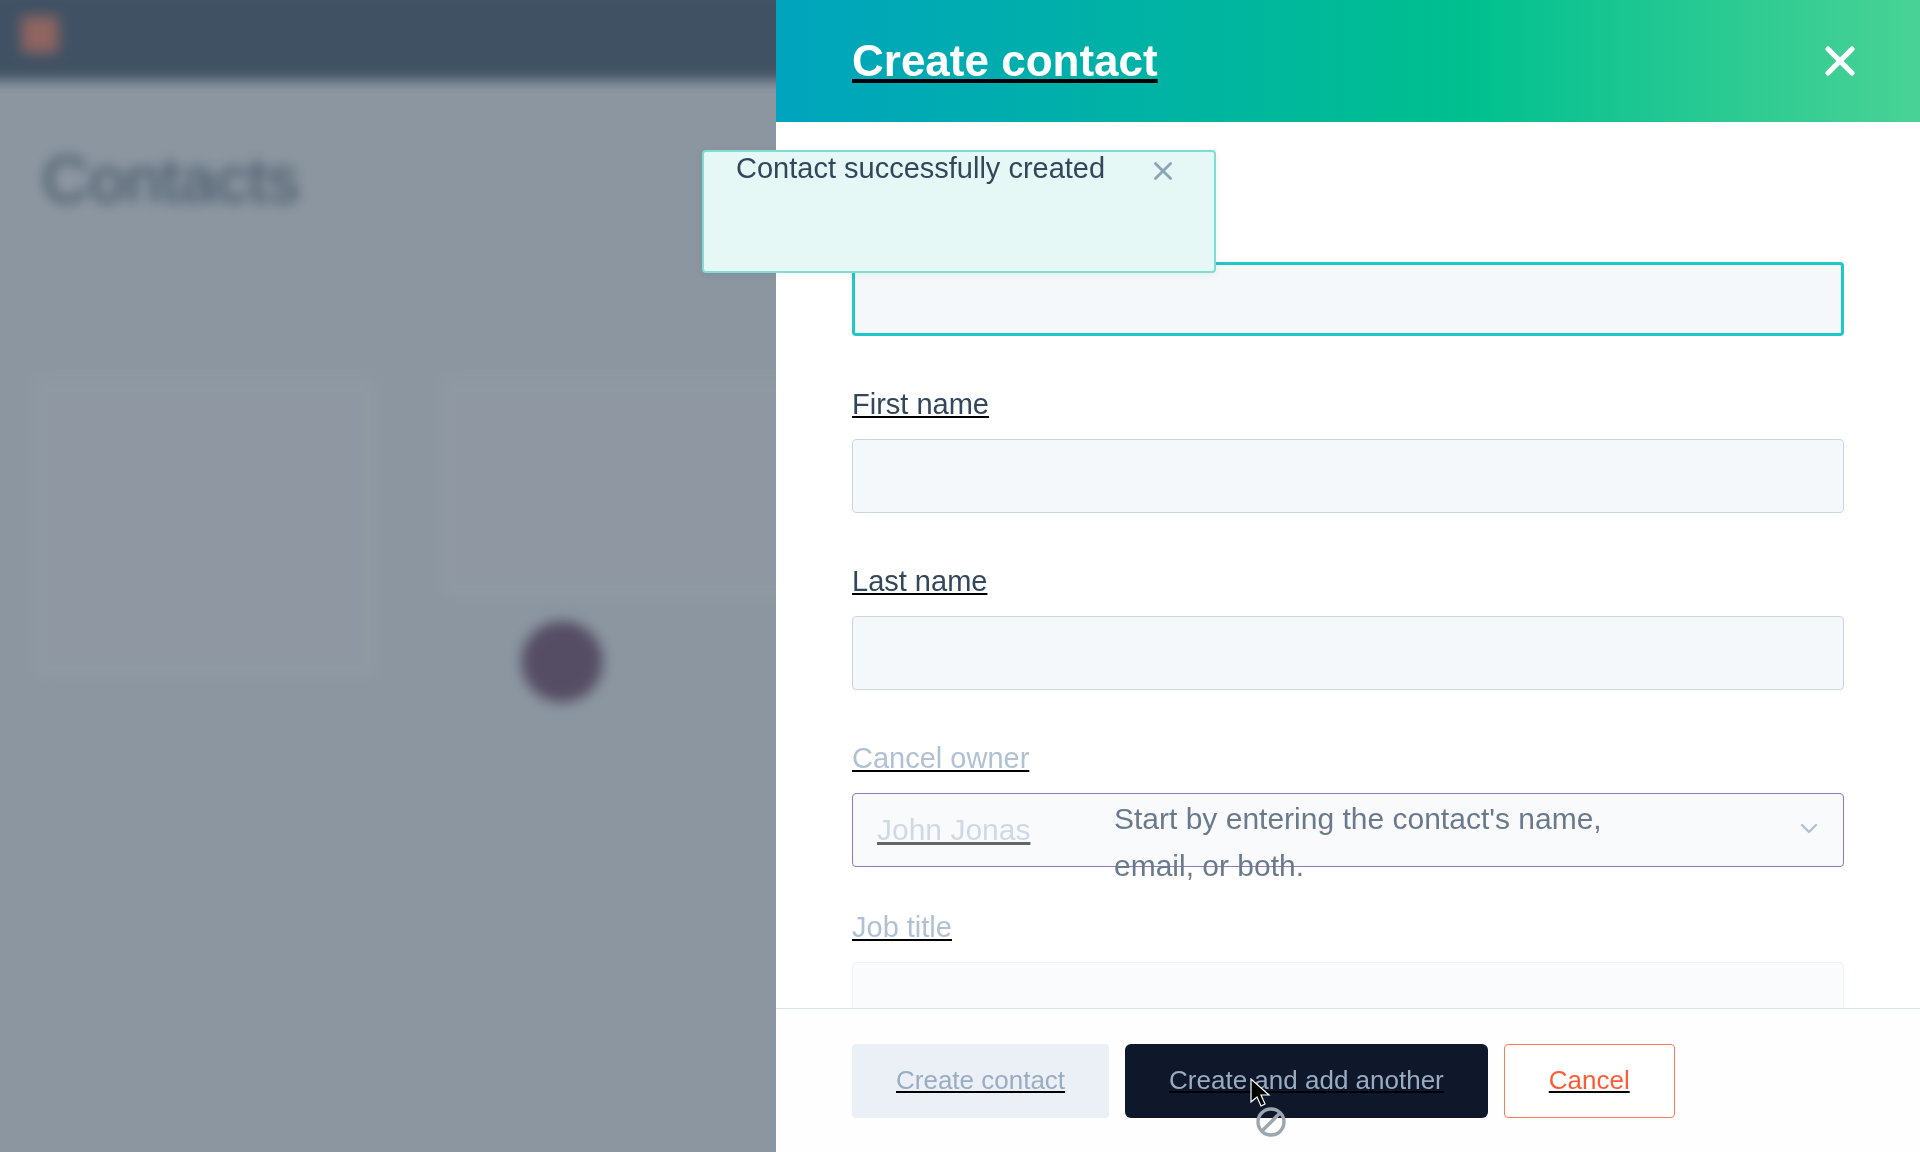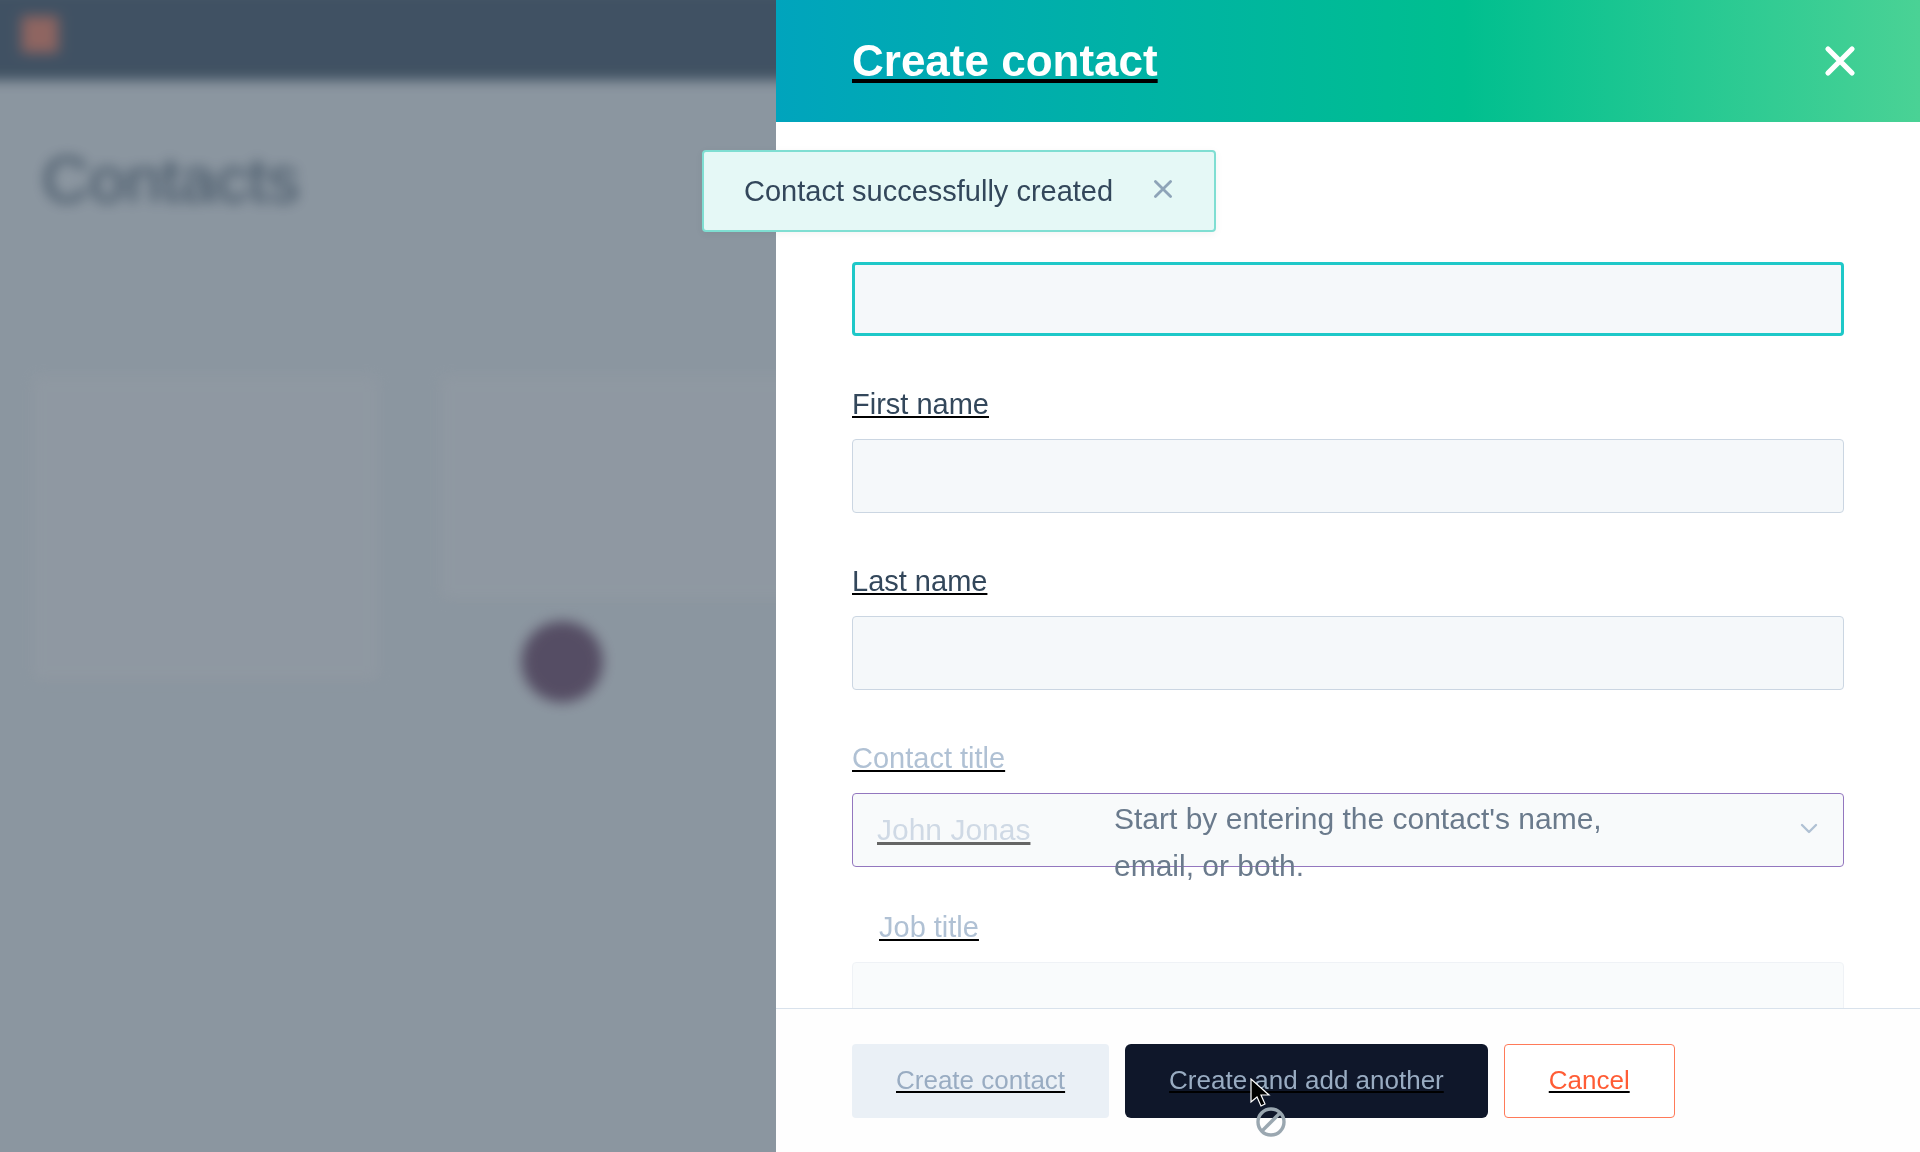--- a/index.html
+++ b/index.html
@@ -222,28 +222,28 @@
       color: #ff5c35;
       font-weight: 500;
     }
 
     
     .toast {
       position: absolute;
       top: 150px;
       left: 702px;
       width: 514px;
-      height: 82px;
+      height: 123px;
       background: #e5f8f6;
       border: 2px solid #7fded2;
       border-radius: 4px;
       display: flex;
-      align-items: center;
+      align-items: flex-start;
       justify-content: space-between;
-      padding: 0 32px 0 40px;
+      padding: 0 32px 0 32px;
       z-index: 30;
       box-shadow: 0 2px 8px rgba(0,0,0,.05);
     }
     .toast-text {
       font-size: 29px;
       color: #33475b;
       font-weight: 400;
     }
     .toast-close {
       color: #8ea4b8;
@@ -298,33 +298,33 @@
   <div class="panel-body">
     
     <input class="text-input active" type="text" style="margin-top: 88px;">
 
     <div class="form-label">First name</div>
     <input class="text-input" type="text" style="">
 
     <div class="form-label">Last name</div>
     <input class="text-input" type="text" style="">
 
-    <div class="form-label dim">Contact title</div>
+    <div class="form-label dim">Cancel owner</div>
     <div class="select-wrap">
       <div class="select">
         <span>John Jonas</span>
       </div>
       <span class="caret">
         <svg width="18" height="12" viewBox="0 0 18 12" fill="none">
             <path d="M2 2 L9 9 L16 2" stroke="#b0c1d4" stroke-width="2.4" stroke-linecap="round" stroke-linejoin="round"></path>
           </svg>
       </span>
     </div>
 
-    <div class="form-label dim" style="margin-top:44px;margin-left:27px;">Job title</div>
+    <div class="form-label dim" style="margin-top:44px;">Job title</div>
     <input class="text-input dim" type="text" style="">
 
     <div class="hint-overlay">Start by entering the contact's name, email, or both.</div>
   </div>
 
   <div class="panel-footer">
     <button class="btn btn-primary-disabled">Create contact</button>
     <button class="btn btn-secondary-disabled">Create and add another</button>
     <button class="btn btn-cancel">Cancel</button>
   </div>

